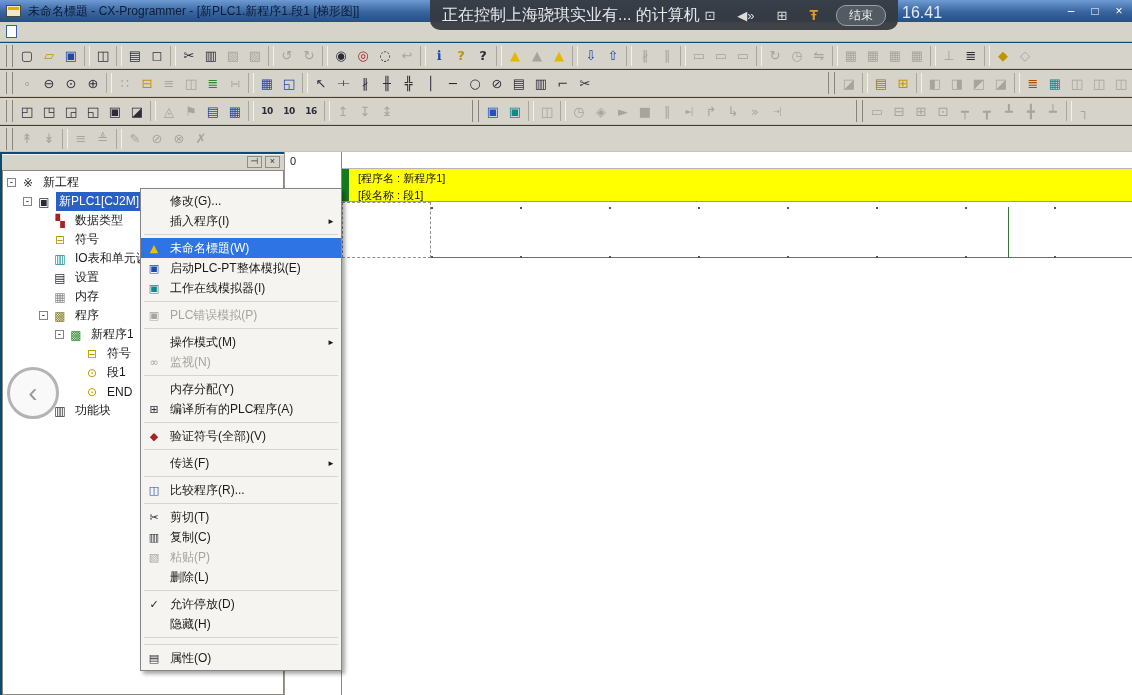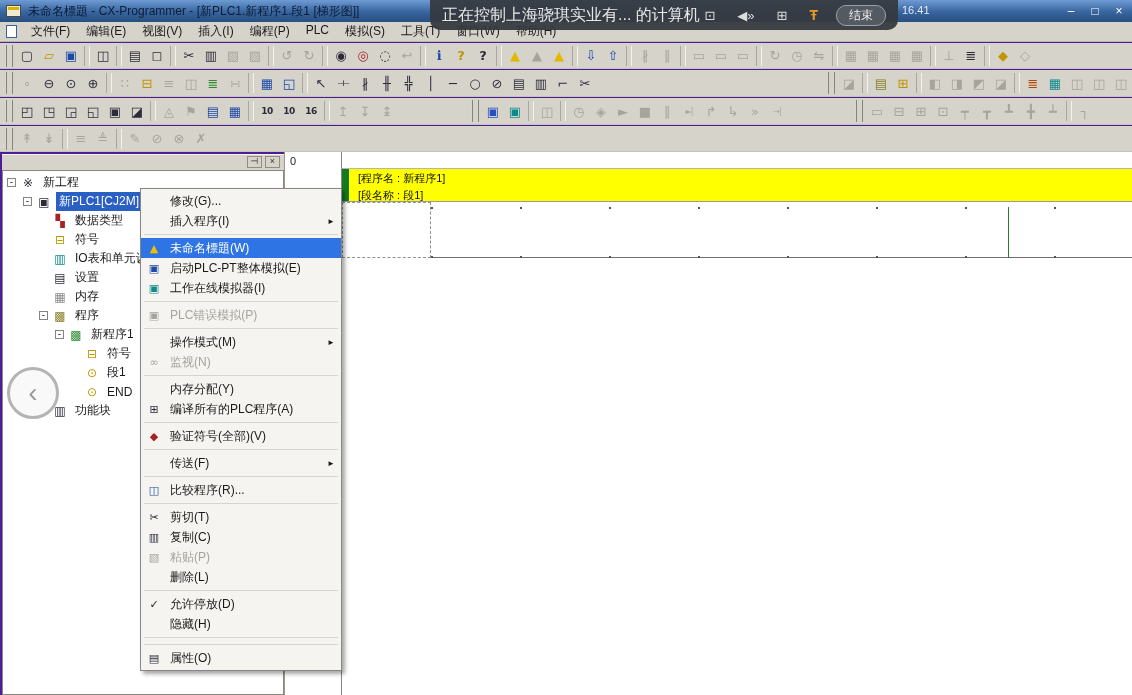--- a/index.html
+++ b/index.html
@@ -1,29 +1,29 @@
 <!DOCTYPE html>
 <html><head>
 <meta charset="utf-8">
 <style>
   * { margin:0; padding:0; box-sizing:border-box; }
   body { margin:0; background:#555; }
   .screen { position:relative; width:1132px; height:695px; overflow:hidden;
-            background:#4c1d95; font:12px "Liberation Sans","DejaVu Sans",sans-serif; color:#1a1a1a; }
+            background:#0c4a6e; font:12px "Liberation Sans","DejaVu Sans",sans-serif; color:#1a1a1a; }
 
   
   .titlebar { position:absolute; left:0; top:0; right:0; height:22px; z-index:10;
               background:linear-gradient(#6f9bd3,#38649f 55%,#27507f);
               display:flex; align-items:center; padding:0 6px; color:#0b1d38; }
   .app-icon { width:15px; height:12px; background:#efe9d2; border:1px solid #4a4a4a; position:relative; flex:none; }
   .app-icon::before { content:""; position:absolute; left:1px; top:1px; right:1px; height:3px; background:#d8b300; }
   .title-text { margin-left:7px; font-size:12px; white-space:nowrap; }
   .win-btns { margin-left:auto; display:flex; gap:10px; color:#fff; font-size:12px; }
   .wbtn { width:14px; text-align:center; line-height:18px; }
-  .remote-ip { position:absolute; left:902px; top:4px; z-index:60; color:#e3eaf2; font-size:11px; }
+  .remote-ip { position:absolute; left:902px; top:4px; z-index:60; color:#e3eaf2; font-size:16px; }
 
   
   .remote-bar { position:absolute; left:430px; top:0; width:468px; height:30px; z-index:50;
                 background:rgba(53,57,64,.94); border-radius:0 0 10px 10px;
                 display:flex; align-items:center; padding:0 12px; color:#e8e8e8; }
   .rb-msg { font-size:16px; white-space:nowrap; }
   .rb-icons { margin-left:auto; display:flex; align-items:center; gap:22px; }
   .rb-btn { font-size:13px; color:#dcdcdc; }
   .rb-btn.brand { color:#e89b1e; font-weight:bold; font-size:14px; }
   .rb-end { border:1px solid #9aa0a8; background:#545a61; color:#f0f0f0; border-radius:10px;
@@ -130,33 +130,20 @@
     <span class="rb-btn">⊡</span>
         <span class="rb-btn">◀»</span>
         <span class="rb-btn">⊞</span>
         <span class="rb-btn brand">Ŧ</span>
       </span>
     <span class="rb-end">结束</span>
   </div>
 
   <div class="menubar">
     <span class="mdi-doc"></span>
-    <span style="display:flex">
-
-    <span class="mb-item">文件(F)</span>
-        <span class="mb-item">编辑(E)</span>
-        <span class="mb-item">视图(V)</span>
-        <span class="mb-item">插入(I)</span>
-        <span class="mb-item">编程(P)</span>
-        <span class="mb-item">PLC</span>
-        <span class="mb-item">模拟(S)</span>
-        <span class="mb-item">工具(T)</span>
-        <span class="mb-item">窗口(W)</span>
-        <span class="mb-item">帮助(H)</span>
-      </span>
   </div>
 
   <div class="tbrow" id="tb1">
 
   <span class="tbi grip"></span>
       <span class="tbi c-ink">▢</span>
       <span class="tbi c-gold">▱</span>
       <span class="tbi c-blue">▣</span>
       <span class="tbi sep"></span>
       <span class="tbi c-ink">◫</span>

